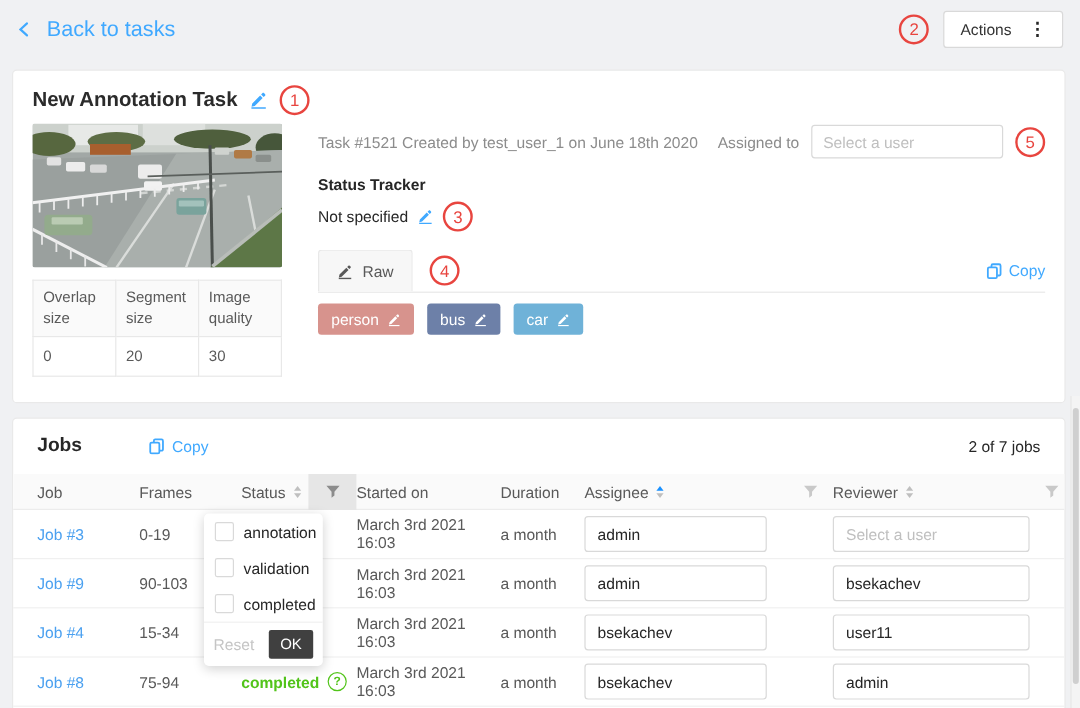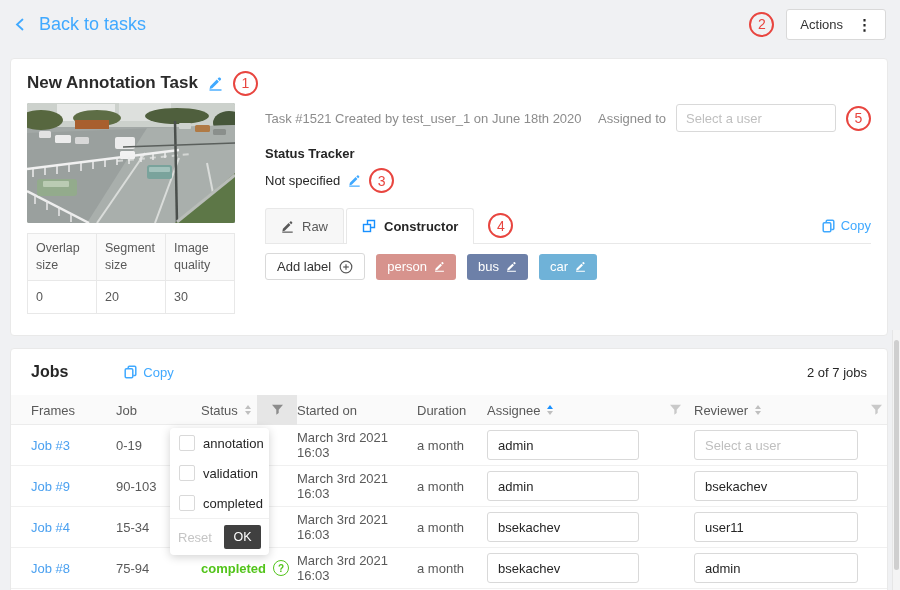--- a/index.html
+++ b/index.html
@@ -236,53 +236,34 @@
         <div class="tabs-row">
           <div class="tab">
             <span>
               <svg width="13" height="13" viewBox="0 0 15 15">
                   <path d="M2.2 10.2l6.6-6.6 2.1 2.1-6.6 6.6-2.7.6zM9.6 2.8l1.2-1.2c.3-.3.9-.3 1.2 0l.9.9c.3.3.3.9 0 1.2l-1.2 1.2z" fill="#595959"></path>
                   <line x1="1.5" y1="14" x2="13.5" y2="14" stroke="#595959" stroke-width="1.4"></line>
                 </svg>
             </span>
             <span>Raw</span>
           </div>
-          <div class="tab active">
-            <span>
-              <svg width="14" height="14" viewBox="0 0 14 14">
-                  <rect x="1.5" y="5.5" width="7" height="7" fill="none" stroke="#1890ff" stroke-width="1.4"></rect>
-                  <path d="M5.5 5.5v-4h7v7h-4" fill="none" stroke="#1890ff" stroke-width="1.4"></path>
-                </svg>
-            </span>
-            <span>Constructor</span>
-          </div>
           <span class="marker tab-marker">4</span>
           <div class="tabs-spacer"></div>
           <a class="copy-link">
             <span>
               <svg width="13" height="14" viewBox="0 0 13 14">
                   <rect x="1.2" y="3.8" width="7.6" height="9" rx="1.2" fill="none" stroke="#40a9ff" stroke-width="1.5"></rect>
                   <path d="M4.2 3.8V2.4A1.2 1.2 0 015.4 1.2h5.2a1.2 1.2 0 011.2 1.2v7a1.2 1.2 0 01-1.2 1.2h-1.4" fill="none" stroke="#40a9ff" stroke-width="1.5"></path>
                 </svg>
             </span>
             <span>Copy</span>
           </a>
         </div>
 
         <div class="labels-row">
-          <button class="add-label-btn">
-            <span>Add label</span>
-            <span>
-              <svg width="14" height="14" viewBox="0 0 14 14">
-                  <circle cx="7" cy="7" r="5.8" fill="none" stroke="#595959" stroke-width="1.2"></circle>
-                  <line x1="7" y1="4.2" x2="7" y2="9.8" stroke="#595959" stroke-width="1.2"></line>
-                  <line x1="4.2" y1="7" x2="9.8" y2="7" stroke="#595959" stroke-width="1.2"></line>
-                </svg>
-            </span>
-          </button>
           <span class="chip" style="background: rgb(215, 147, 141);">
             <span>person</span>
             <span>
               <svg width="11" height="11" viewBox="0 0 15 15">
                   <path d="M2.2 10.2l6.6-6.6 2.1 2.1-6.6 6.6-2.7.6zM9.6 2.8l1.2-1.2c.3-.3.9-.3 1.2 0l.9.9c.3.3.3.9 0 1.2l-1.2 1.2z" fill="#fff"></path>
                   <line x1="1.5" y1="14" x2="13.5" y2="14" stroke="#fff" stroke-width="1.4"></line>
                 </svg>
             </span>
           </span>
           <span class="chip" style="background: rgb(109, 128, 168);">
@@ -318,24 +299,24 @@
               <path d="M4.2 3.8V2.4A1.2 1.2 0 015.4 1.2h5.2a1.2 1.2 0 011.2 1.2v7a1.2 1.2 0 01-1.2 1.2h-1.4" fill="none" stroke="#40a9ff" stroke-width="1.5"></path>
             </svg>
         </span>
         <span>Copy</span>
       </a>
       <span class="jobs-count">2 of 7 jobs</span>
     </div>
 
     <div class="jgrid jheader">
       <div class="hcell">
+          <span>Job</span>
+        </div>
+      <div class="hcell">
           <span>Frames</span>
-        </div>
-      <div class="hcell">
-          <span>Job</span>
         </div>
       <div class="hcell">
         <span>Status</span>
         <span class="sorter">
             <span class="caret up"></span>
             <span class="caret down"></span>
           </span>
       </div>
       <div class="hcell filter-cell open">
         <span>

